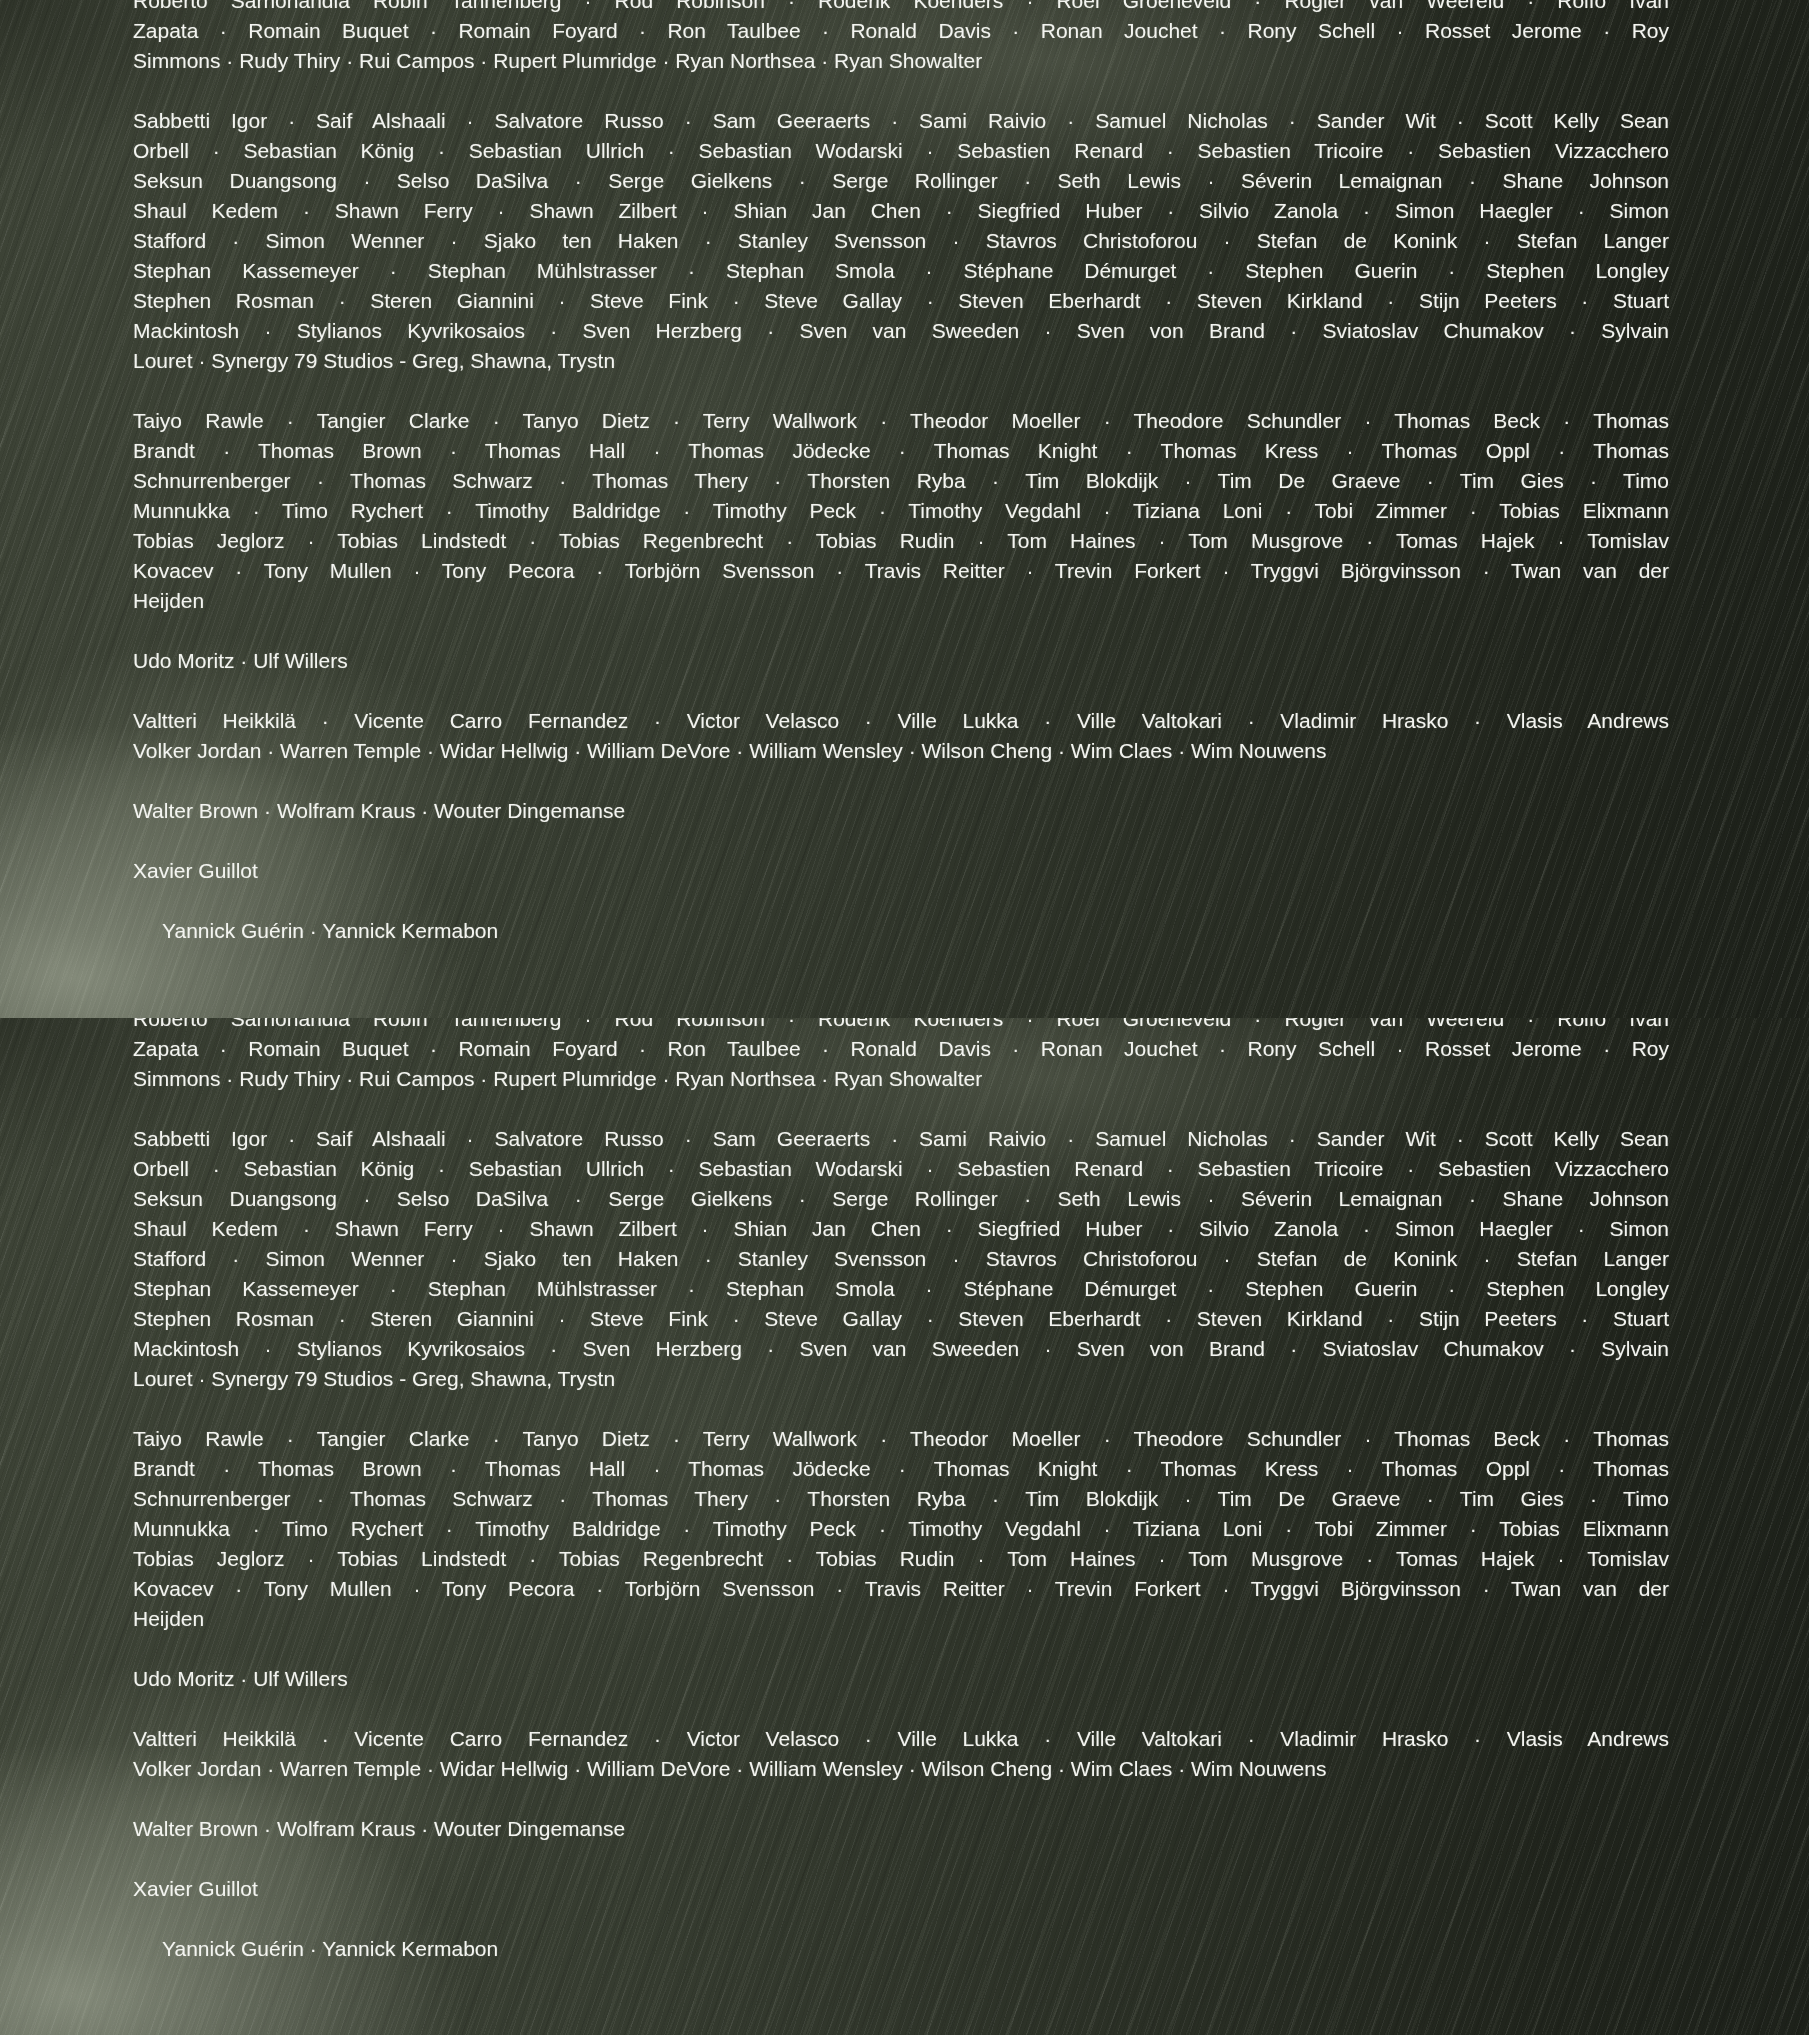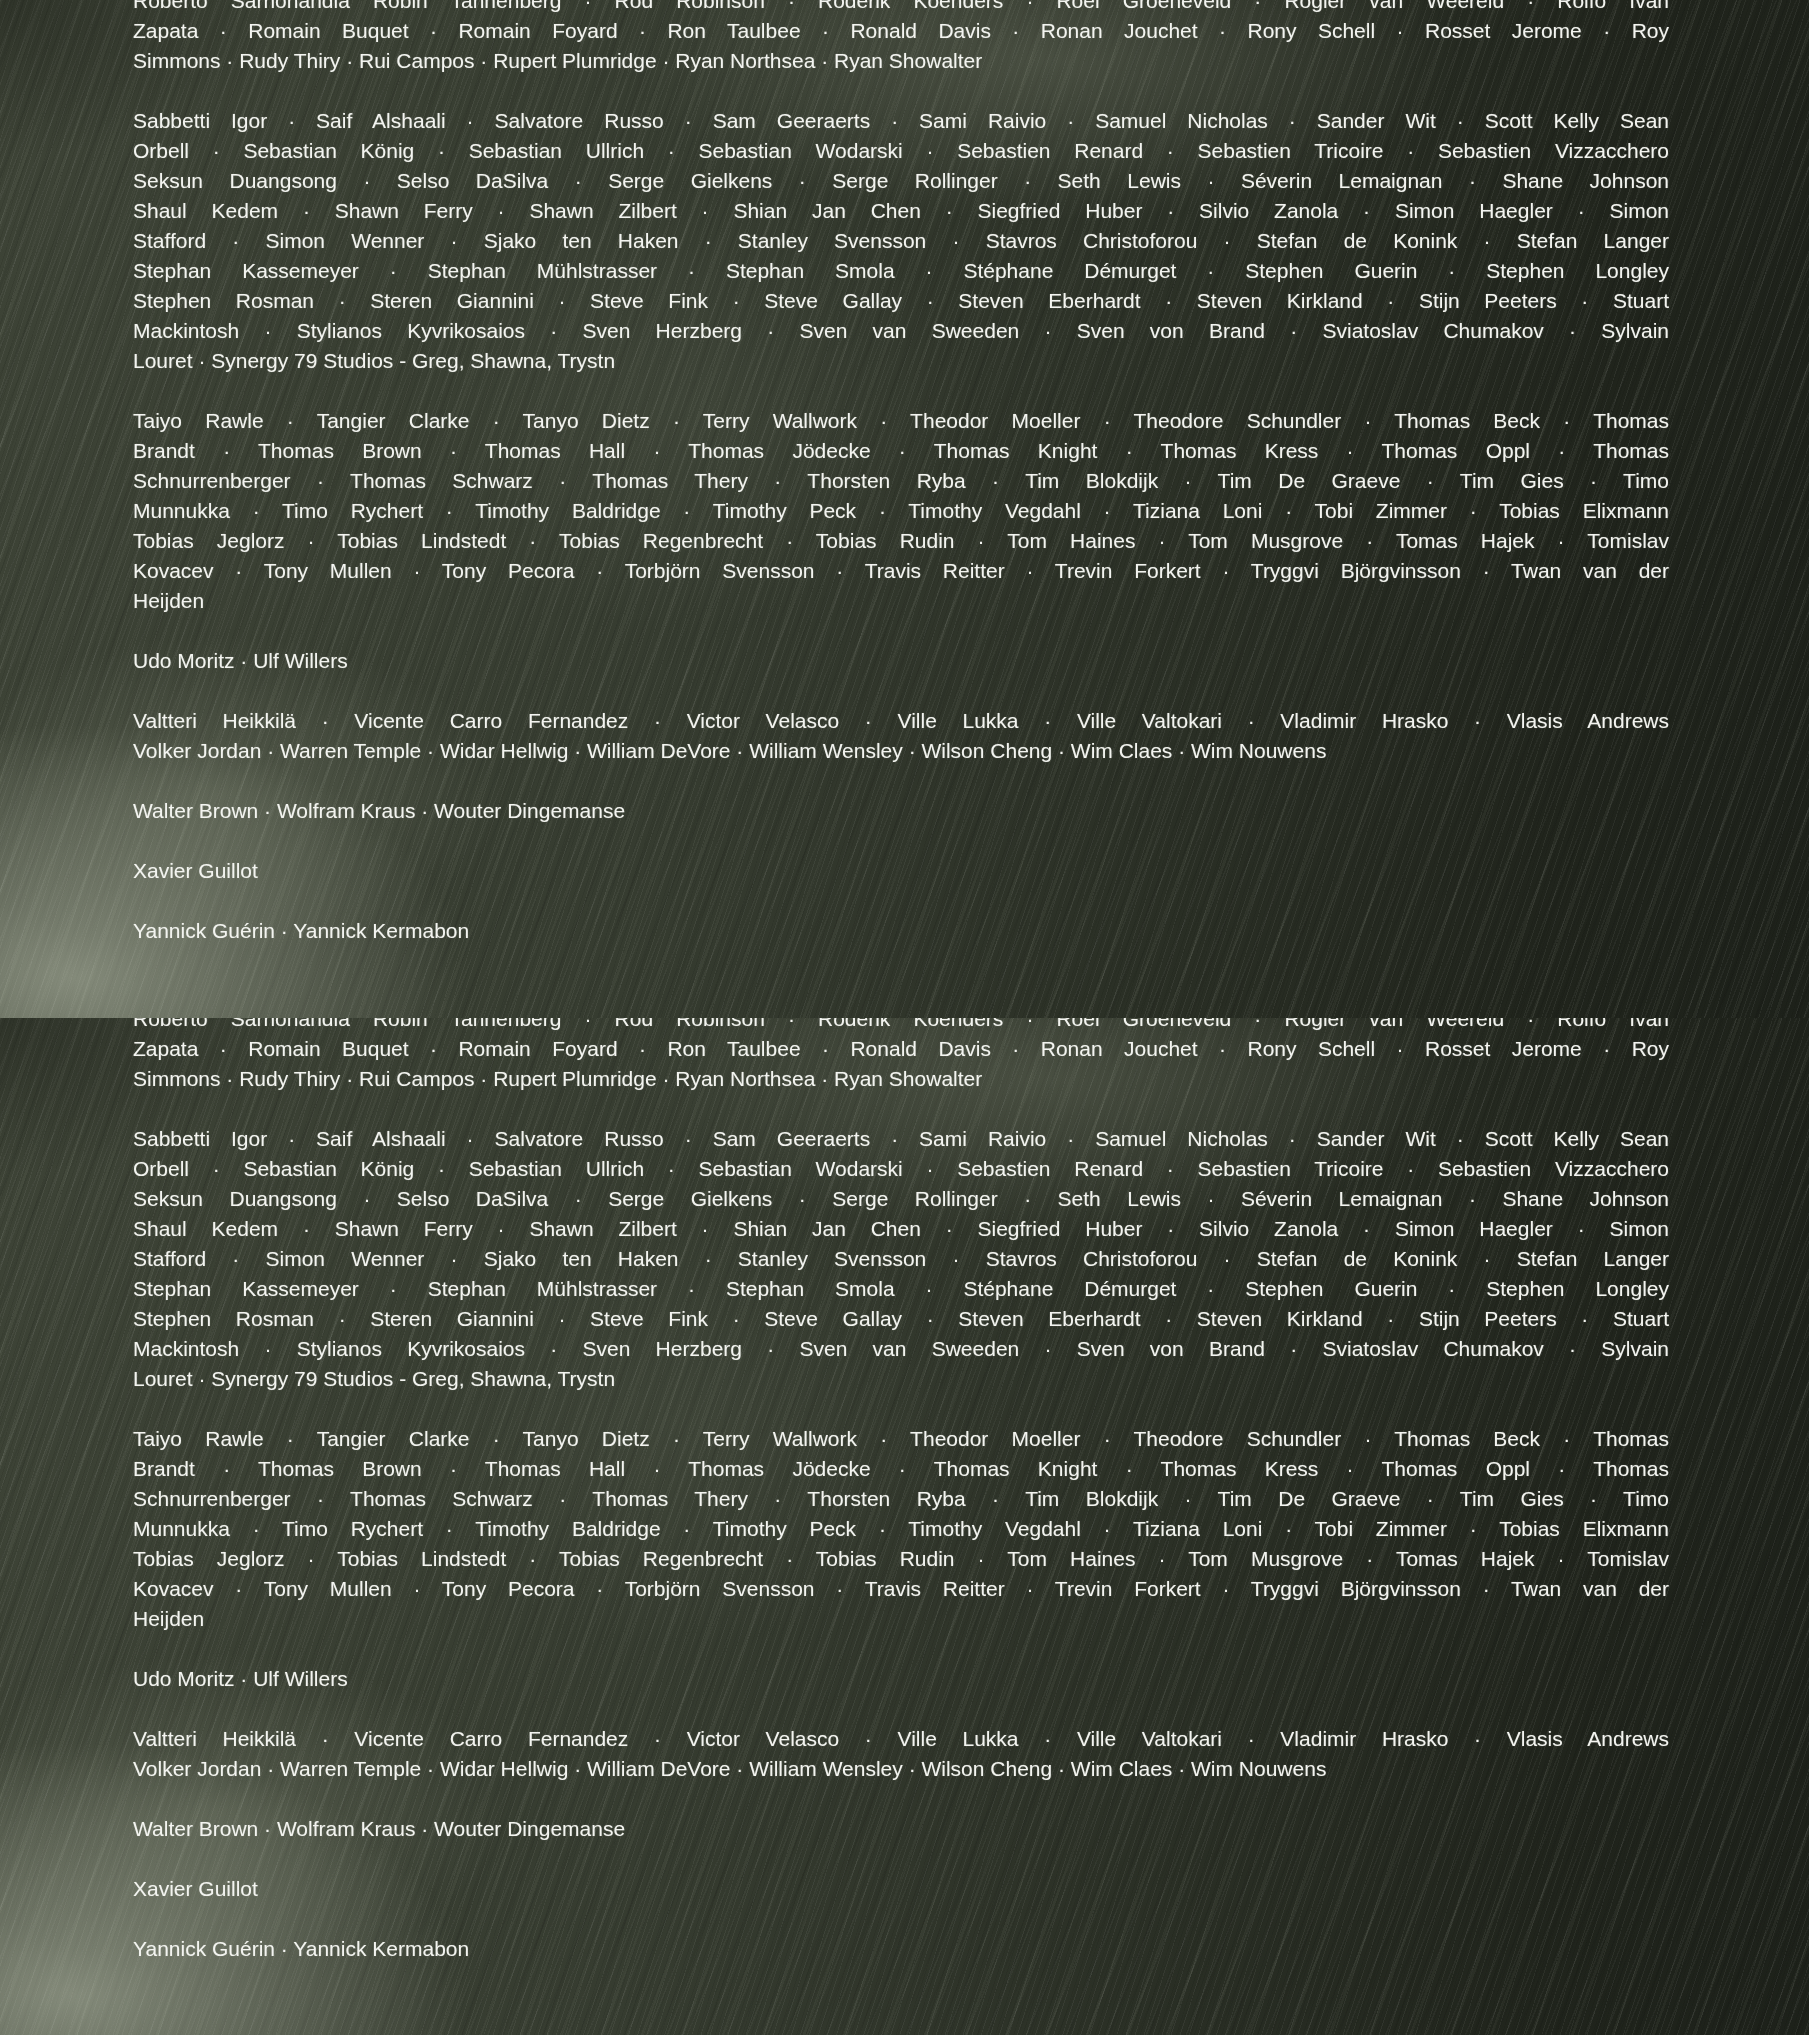--- a/index.html
+++ b/index.html
@@ -59,21 +59,21 @@
     top: -14px;
     font-family: "Liberation Sans", "DejaVu Sans", sans-serif;
     font-size: 21px;
     line-height: 30px;
     color: #f3f4f0;
     text-shadow: 0 0 1.4px rgba(240,244,235,0.28);
     -webkit-font-smoothing: antialiased;
   }
 
   .para { margin: 0 0 30px 0; }
-  .para:last-child { margin-bottom: 0; }
+  .para:last-child { margin-bottom: 0; margin-left: 29px; }
 
   .line {
     text-align: justify;
     text-align-last: justify;
     white-space: normal;
   }
   .line.last {
     text-align: justify;
     text-align-last: left;
   }

